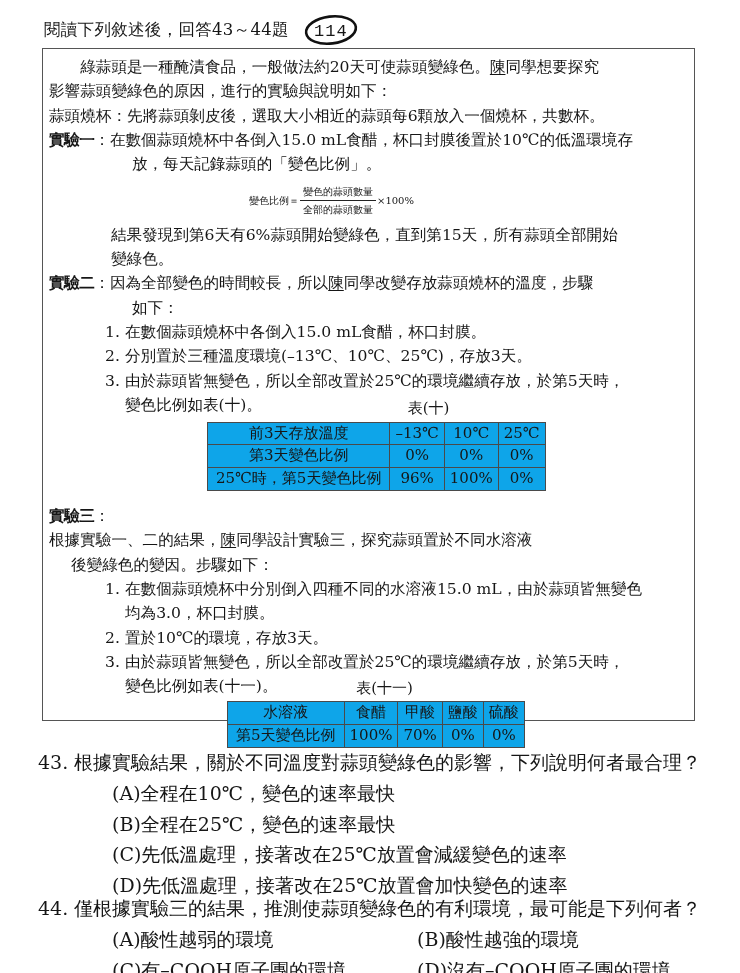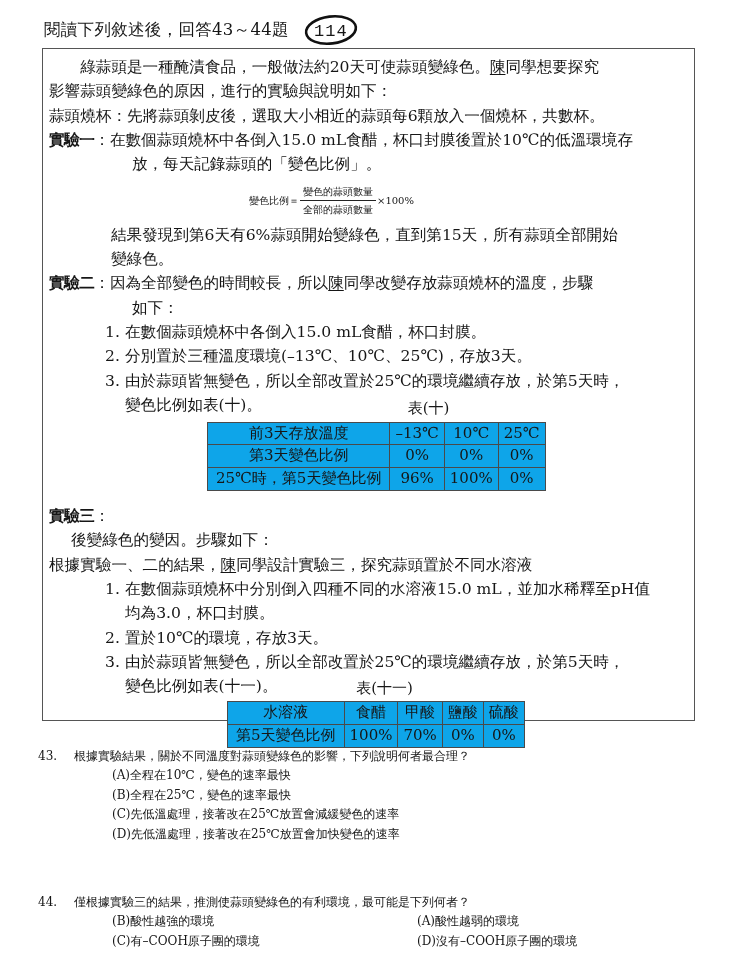--- a/index.html
+++ b/index.html
@@ -125,21 +125,21 @@
   .t10-wrap { position: relative; margin-top: -20px; }
   .t10-cap { position: relative; left: 62px; }
   .t11-wrap { position: relative; margin-top: -22px; }
   .t11-cap { position: relative; left: 18px; }
 
   
   .question {
     position: absolute;
     left: 38px;
     width: 680px;
-    font-size: 12px;
+    font-size: 19px;
     line-height: 1.62;
   }
   #q43 { top: 747px; }
   #q44 { top: 893px; }
   .q-head {
     display: flex;
     align-items: flex-start;
   }
   .q-num { flex: 0 0 auto; width: 36px; }
   .q-text { flex: 1 1 auto; }
@@ -241,28 +241,28 @@
             <td>100%</td>
             <td>0%</td>
           </tr>
         </tbody>
       </table>
     </div>
 
     <div class="hang" style="margin-top:13px;flex-direction:column;">
       <span class="lbl"><b class="label-b">實驗三</b><span>：</span></span>
       <span class="bdy">
+        <div class="p-line"><span>根據實驗一、二的結果，</span><span class="u">陳</span><span>同學設計實驗三，探究蒜頭置於不同水溶液</span></div>
         <div class="p-line" style="padding-left:22px;">後變綠色的變因。步驟如下：</div>
-        <div class="p-line"><span>根據實驗一、二的結果，</span><span class="u">陳</span><span>同學設計實驗三，探究蒜頭置於不同水溶液</span></div>
       </span>
     </div>
 
     <div class="num-item">
       <span class="n">1.</span>
-      <span class="t">在數個蒜頭燒杯中分別倒入四種不同的水溶液15.0 mL，並加水稀釋至pH值</span>
+      <span class="t">在數個蒜頭燒杯中分別倒入四種不同的水溶液15.0 mL，由於蒜頭皆無變色</span>
     </div>
     <div class="p-line cont-indent">均為3.0，杯口封膜。</div>
     <div class="num-item">
       <span class="n">2.</span>
       <span class="t">置於10℃的環境，存放3天。</span>
     </div>
     <div class="num-item">
       <span class="n">3.</span>
       <span class="t">由於蒜頭皆無變色，所以全部改置於25℃的環境繼續存放，於第5天時，</span>
     </div>
@@ -304,20 +304,20 @@
       <div class="opt">(D)先低溫處理，接著改在25℃放置會加快變色的速率</div>
     </div>
   </div>
 
   <div class="question" id="q44">
     <div class="q-head">
       <span class="q-num">44.</span>
       <span class="q-text">僅根據實驗三的結果，推測使蒜頭變綠色的有利環境，最可能是下列何者？</span>
     </div>
     <div class="opts-2col">
+      <div class="opt">(A)酸性越弱的環境</div>
       <div class="opt">(B)酸性越強的環境</div>
-      <div class="opt">(A)酸性越弱的環境</div>
       <div class="opt">(C)有–COOH原子團的環境</div>
       <div class="opt">(D)沒有–COOH原子團的環境</div>
     </div>
   </div>
 
 </div>
 
 </body></html>

